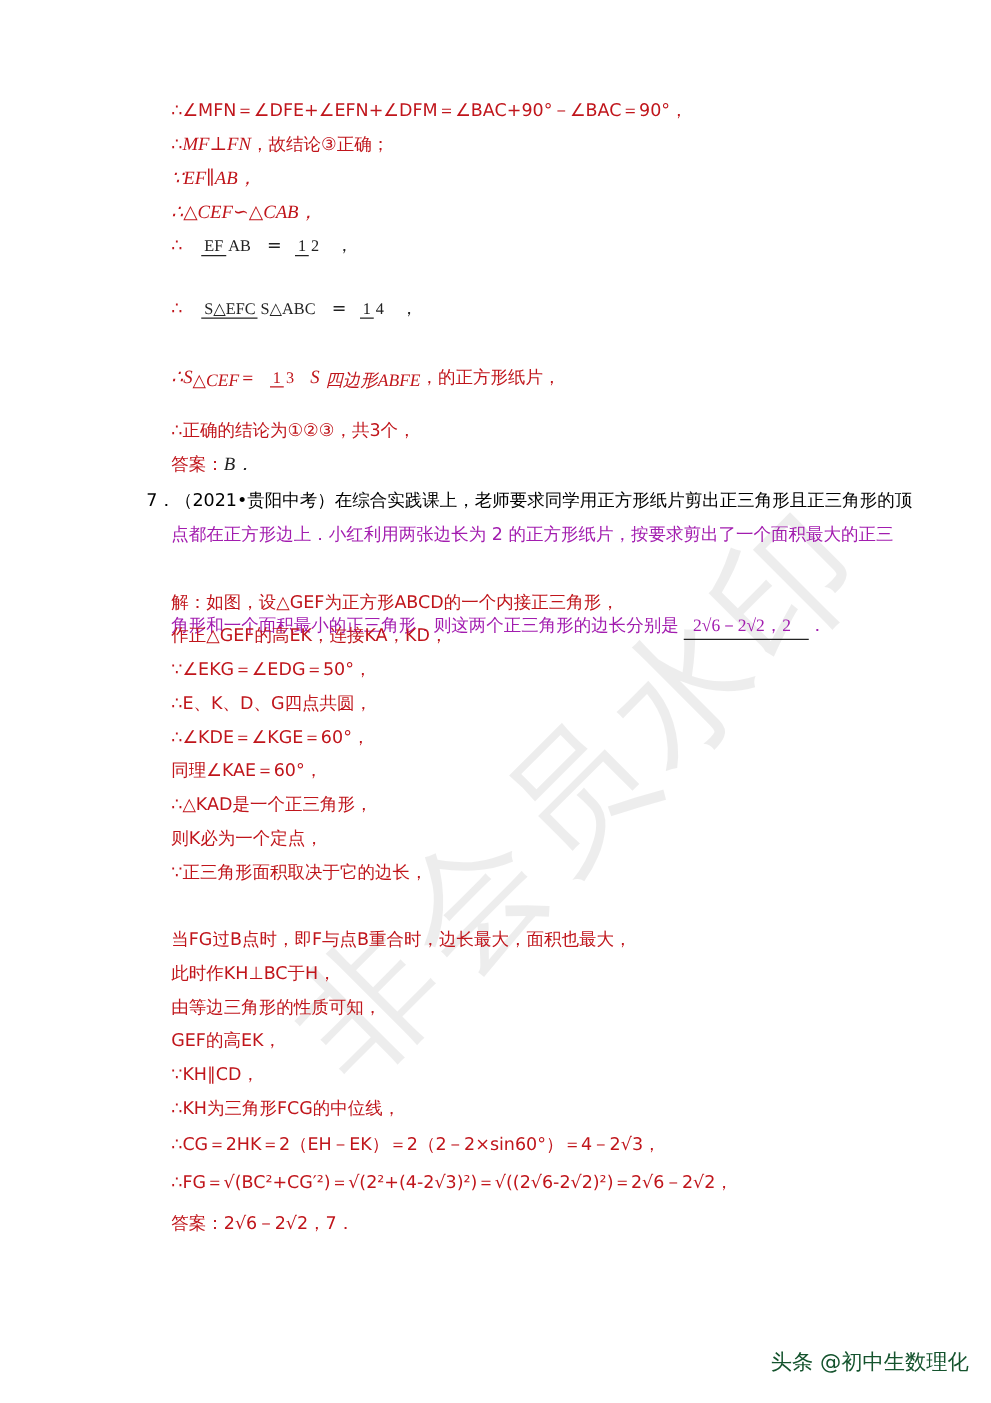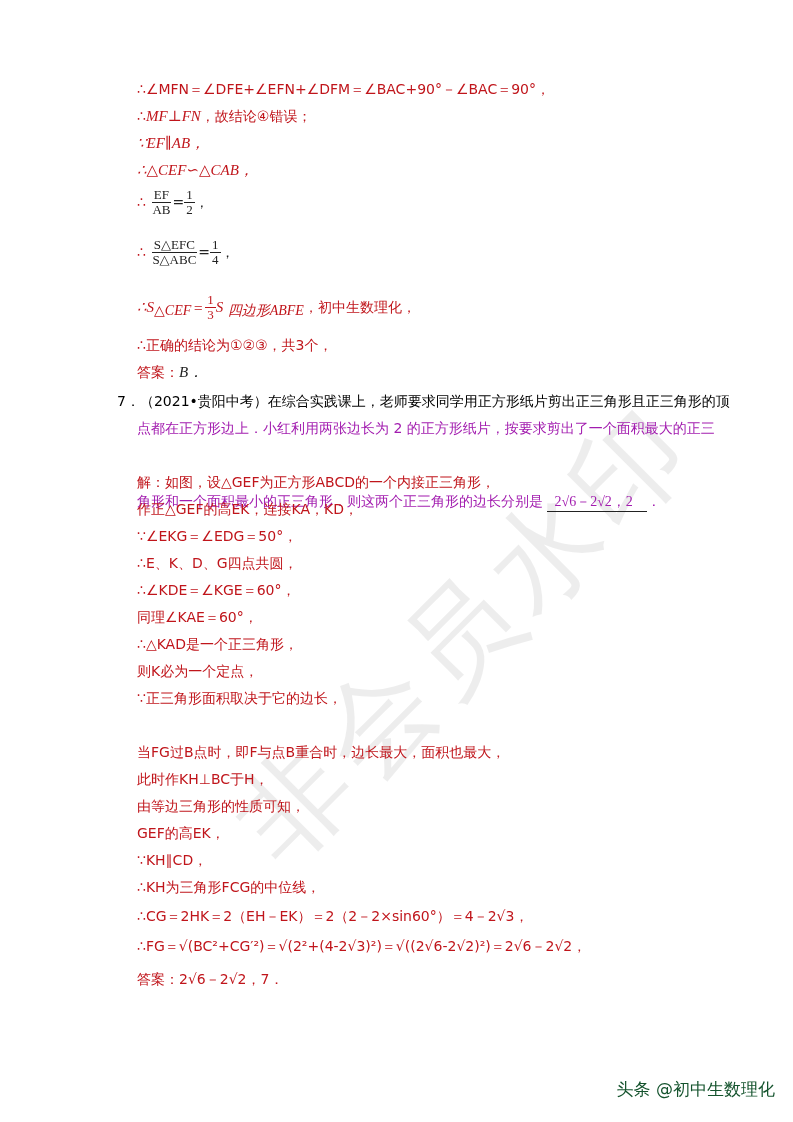--- a/index.html
+++ b/index.html
@@ -8,21 +8,21 @@
       font-family: "DejaVu Serif", "Liberation Serif", serif;
     }
     .page { position: absolute; left: 0; top: 0; width: 793px; height: 1122px; }
     .line {
       position: absolute; left: 137px; font-size: 14px; line-height: 18px;
       color: #c0151b; white-space: nowrap;
       font-family: "DejaVu Sans", "Liberation Sans", sans-serif;
     }
     .black { color: #222; }
     .i { font-style: italic; font-family: "Liberation Serif", "DejaVu Serif", serif; font-size: 15px; }
-    .frac { display: inline-flex; flex-direction: column; align-items: center; vertical-align: middle; font-family: "Liberation Serif", serif; font-size: 13px; line-height: 14px; color: #222; margin: 0 0; }
+    .frac { display: inline-flex; flex-direction: row; align-items: center; vertical-align: middle; font-family: "Liberation Serif", serif; font-size: 13px; line-height: 14px; color: #222; margin: 0 11px; }
     .frac .num { border-bottom: 1px solid #222; padding: 0 2px; }
     .frac .den { padding: 0 2px; }
     .frac.red { color: #c0151b; }
     .frac.red .num { border-bottom-color: #c0151b; }
     .sub { font-size: 14px; vertical-align: -3px; }
     .under { display: inline-block; border-bottom: 1px solid #222; min-width: 20px; margin-top: 47px; }
     .serif { font-family: "Liberation Serif", "DejaVu Serif", serif; }
     .watermark {
       position: absolute; left: 170px; top: 560px; font-size: 110px; color: rgba(0,0,0,0.07);
       transform: rotate(-45deg); transform-origin: center; white-space: nowrap; letter-spacing: 8px;
@@ -38,21 +38,21 @@
 </head>
 <body>
 
 <div class="page">
 
   <div class="watermark">非会员水印</div>
 
   <div class="line" style="top:80px">∴∠MFN＝∠DFE+∠EFN+∠DFM＝∠BAC+90°－∠BAC＝90°，</div>
 
   <div class="line" style="top:107px">
-    <span>∴</span><span class="i">MF⊥FN</span><span>，故结论④错误；</span>
+    <span>∴</span><span class="i">MF⊥FN</span><span>，故结论③正确；</span>
   </div>
 
   <div class="line i" style="top:134px">∵EF∥AB，</div>
 
   <div class="line i" style="top:161px">∴△CEF∽△CAB，</div>
 
   <div class="line" style="top:188px">
     <span>∴</span>
     <span class="frac">
         <span class="num">EF</span>
@@ -71,21 +71,21 @@
       </span><span class="black">=</span><span class="frac">
         <span class="num">1</span>
         <span class="den">4</span>
       </span><span class="black">，</span>
   </div>
 
   <div class="line" style="top:293px">
     <span class="i">∴S</span><span class="i sub">△CEF</span><span>＝</span><span class="frac red">
         <span class="num">1</span>
         <span class="den">3</span>
-      </span><span class="i">S</span> <span class="i sub">四边形ABFE</span><span>，初中生数理化，</span>
+      </span><span class="i">S</span> <span class="i sub">四边形ABFE</span><span>，的正方形纸片，</span>
   </div>
 
   <div class="line" style="top:336px">∴正确的结论为①②③，共3个，</div>
 
   <div class="line" style="top:363px">
     <span>答案：</span><span class="i black">B．</span>
   </div>
 
   <div class="line q" style="top:392px">
     <span>7．</span><span>（2021•贵阳中考）</span><span>在综合实践课上，老师要求同学用正方形纸片剪出正三角形且正三角形的顶</span>

